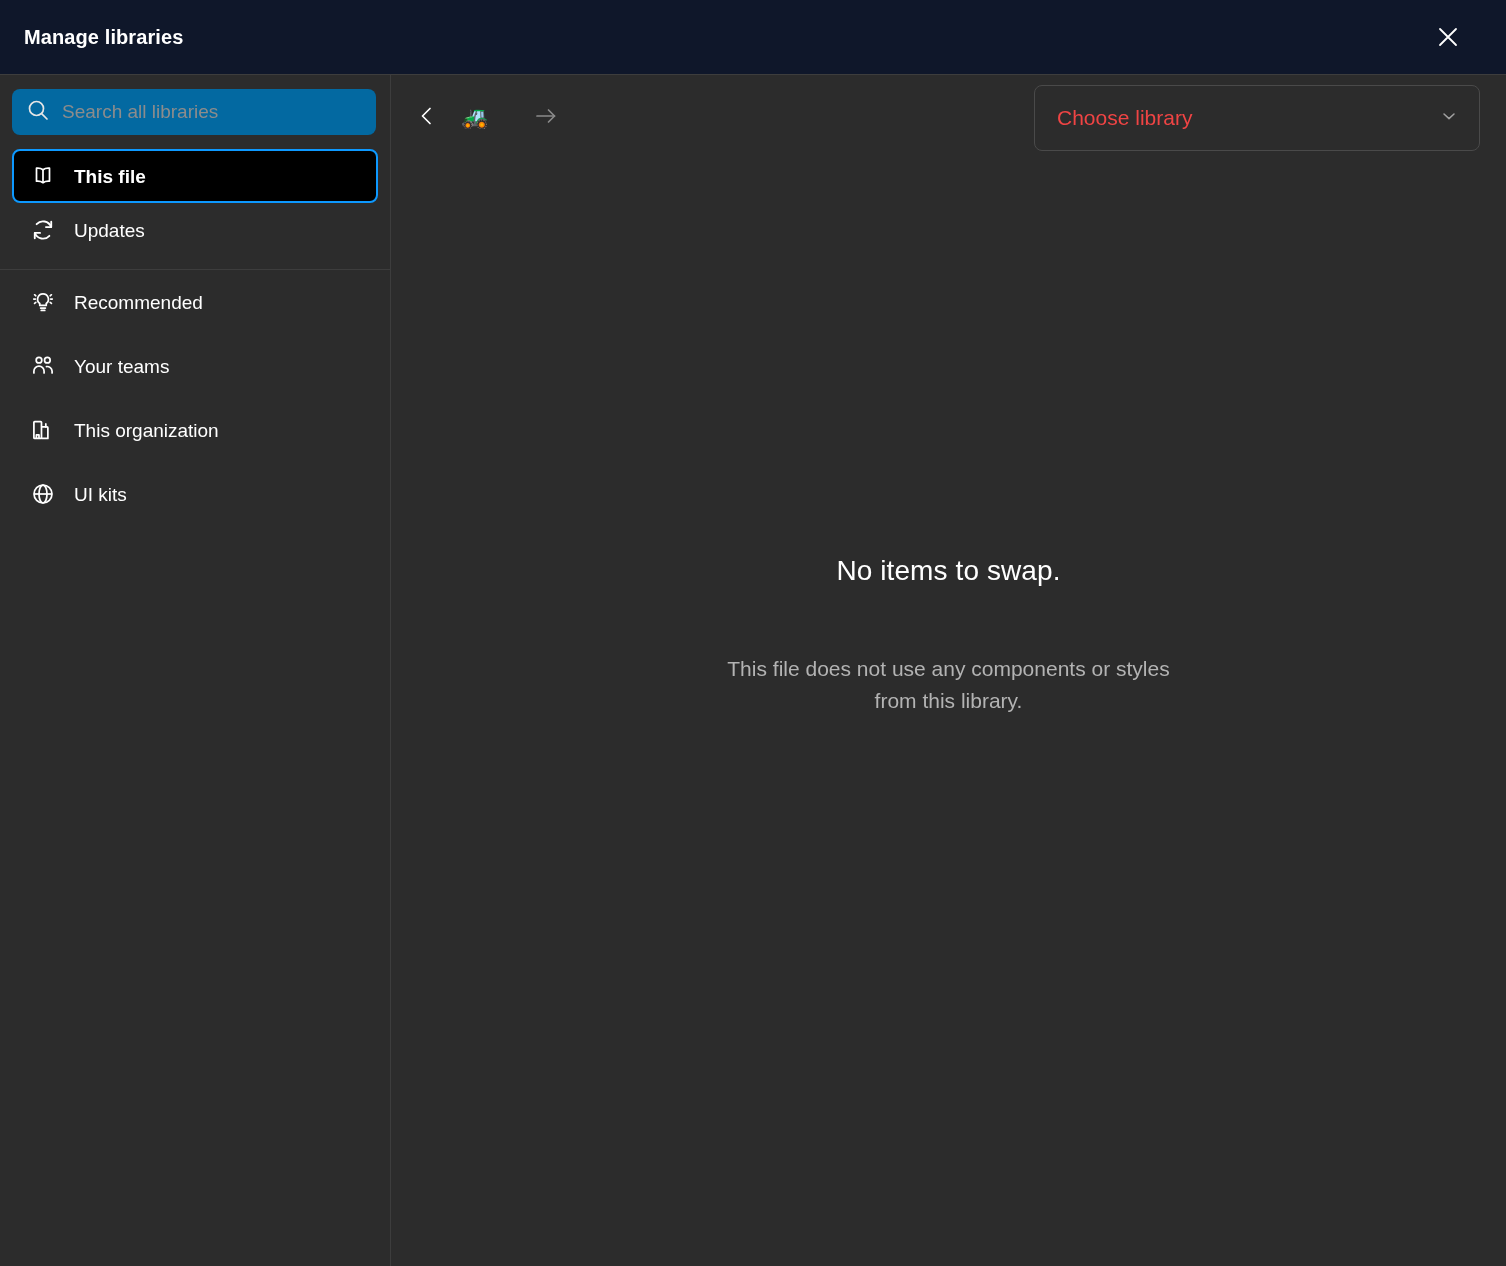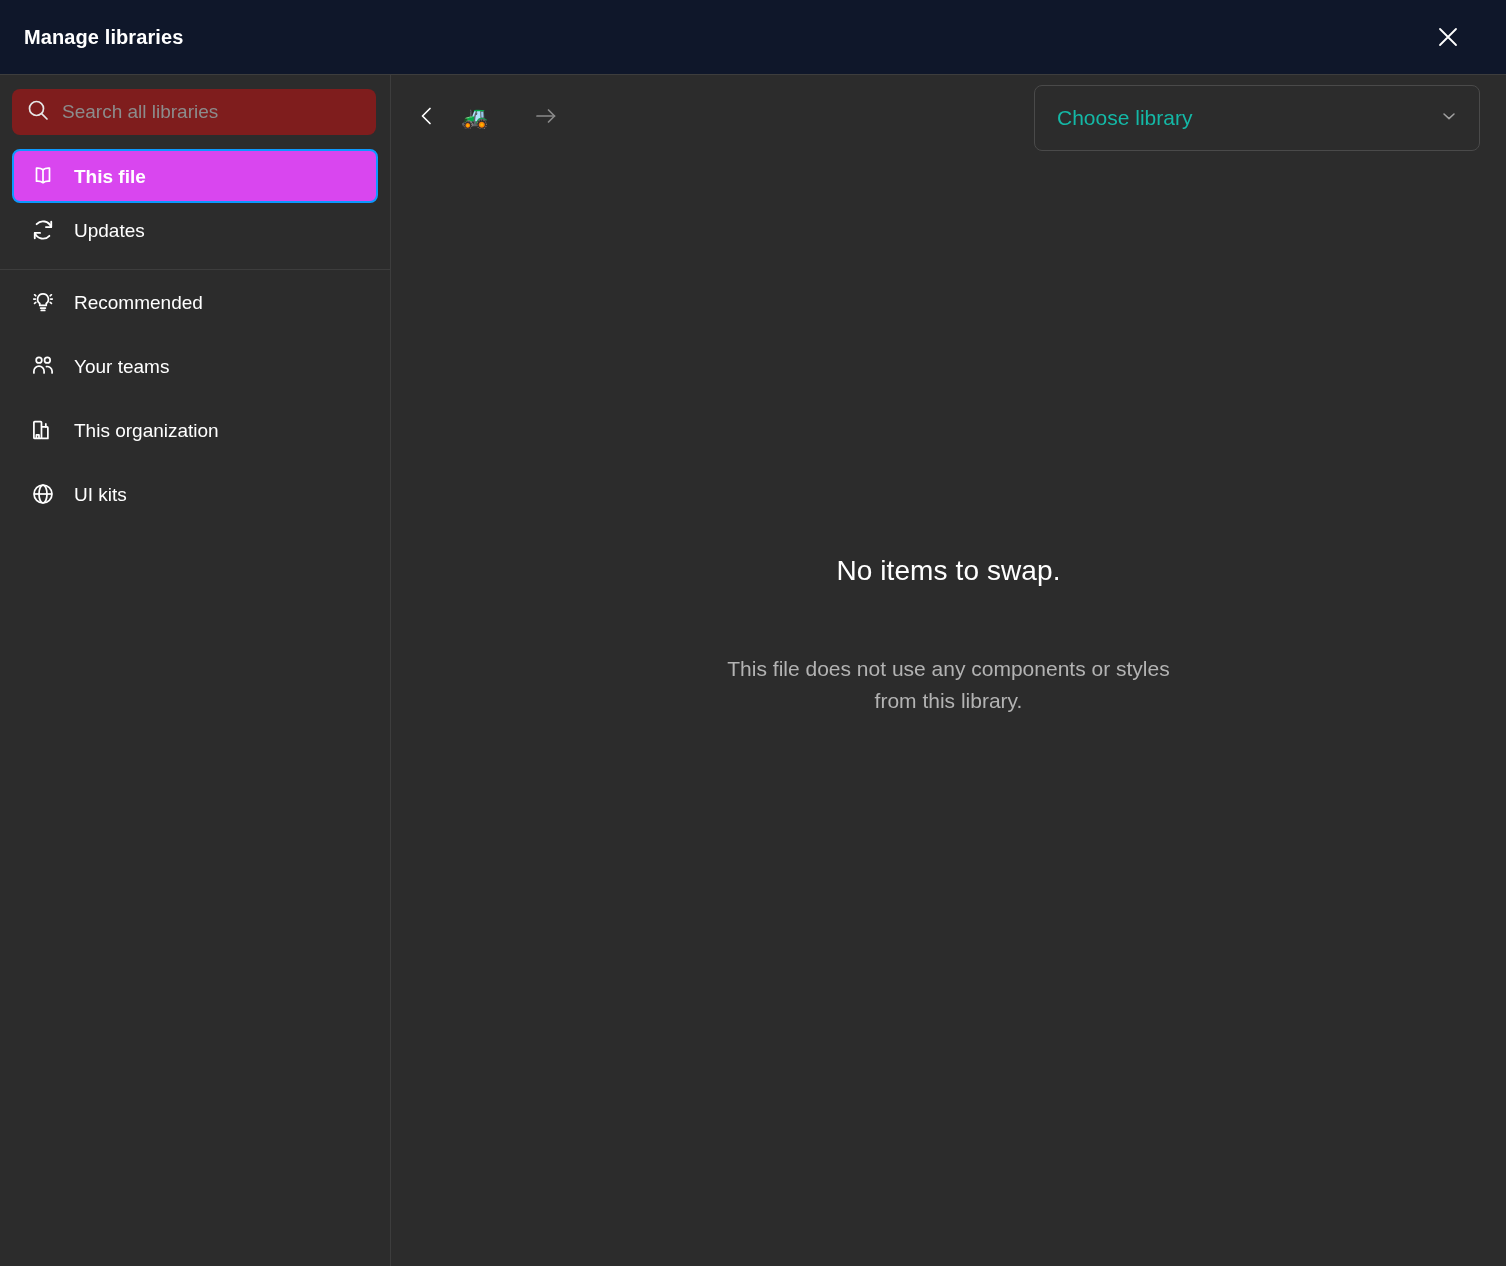--- a/index.html
+++ b/index.html
@@ -61,21 +61,21 @@
     border-right: 1px solid #3d3d3d;
     display: flex;
     flex-direction: column;
     background: #2c2c2c;
   }
   .search-wrap {
     padding: 14px 14px 14px 12px;
   }
   .search-box {
     height: 46px;
-    background: #7f1d1d;
+    background: #0369a1;
     border-radius: 8px;
     display: flex;
     align-items: center;
     padding: 0 14px;
     gap: 12px;
   }
   .search-box input {
     flex: 1;
     background: transparent;
     border: none;
@@ -94,21 +94,21 @@
     gap: 18px;
     padding: 0 16px;
     border-radius: 8px;
     cursor: pointer;
     color: #ffffff;
     font-size: 19px;
     border: 2px solid transparent;
   }
   .nav-item .nav-label { line-height: 1; }
   .nav-item.selected {
-    background: #d946ef;
+    background: #000000;
     border: 2px solid #0d99ff;
     font-weight: bold;
   }
   .nav-icon {
     width: 26px; height: 26px;
     display: flex; align-items: center; justify-content: center;
     flex: 0 0 26px;
   }
   .nav-icon svg { display: block; }
 
@@ -173,21 +173,21 @@
     border-radius: 8px;
     display: flex;
     align-items: center;
     justify-content: space-between;
     padding: 0 20px 0 22px;
     cursor: pointer;
     background: #2c2c2c;
   }
   .choose-lib-label {
     font-size: 21px;
-    color: #14b8a6;
+    color: #ef4444;
   }
 
   .empty-state {
     flex: 1 1 auto;
     display: flex;
     flex-direction: column;
     align-items: center;
     justify-content: center;
     padding-bottom: 155px;
     gap: 40px;

